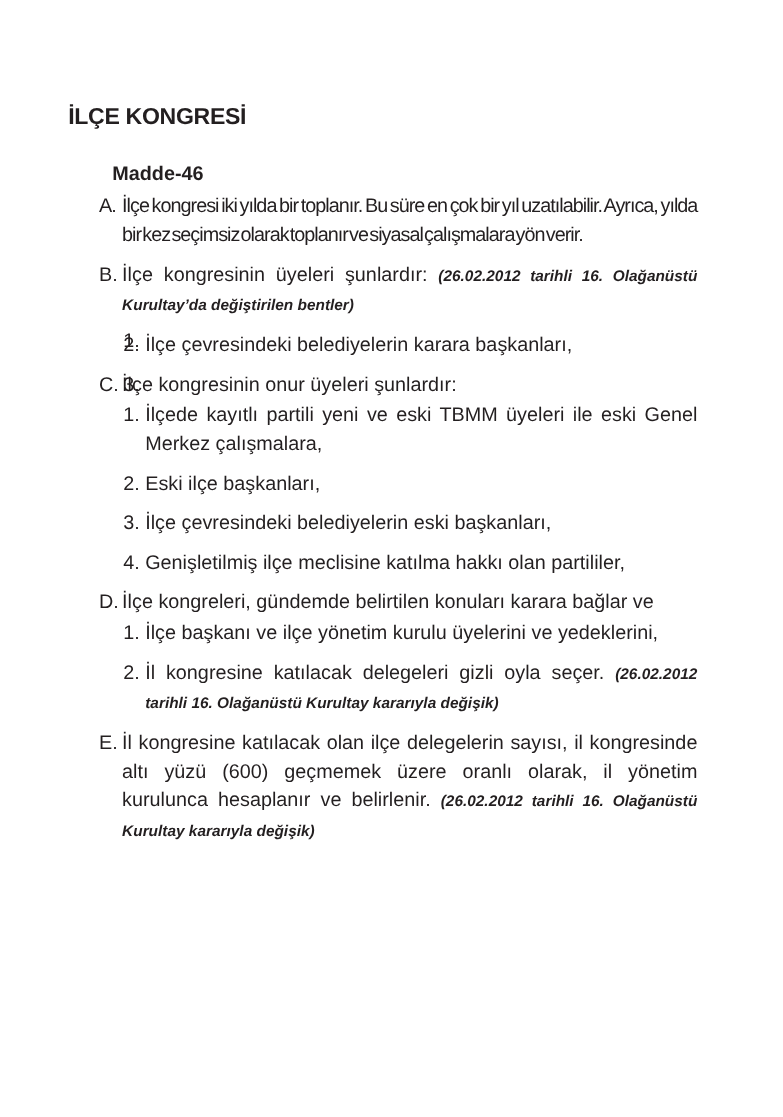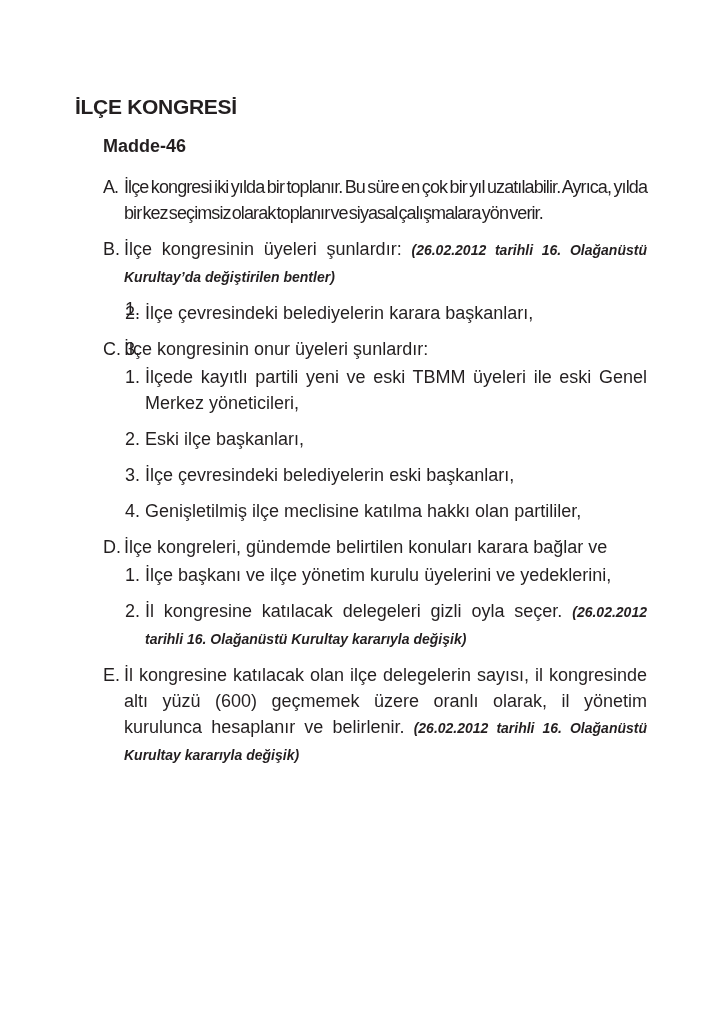--- a/index.html
+++ b/index.html
@@ -10,41 +10,41 @@
     body {
       width: 712px;
       height: 1015px;
       position: relative;
       overflow: hidden;
       font-family: "Liberation Sans", "DejaVu Sans", sans-serif;
       color: #231f20;
     }
     .page {
       position: absolute;
-      left: 13px; top: 0;
+      left: 0; top: 0;
       width: 564px; height: 1015px;
     }
     .heading {
       position: absolute;
       left: 62px;
       top: 95px;
       font-size: 21px;
       font-weight: bold;
       letter-spacing: -0.3px;
       color: #231f20;
       margin: 0;
     }
     .article {
       position: absolute;
       left: 90px;
       top: 136px;
       font-size: 18px;
       font-weight: bold;
       color: #231f20;
-      margin: 0;
+      margin: 12px;
     }
     .body {
       position: absolute;
       left: 90px;
       top: 174px;
       width: 544px;
       font-size: 18px;
       line-height: 26px;
       color: #231f20;
     }
@@ -122,21 +122,21 @@
     <div class="sub">
       <span class="marker">3.</span>
     </div>
 
     <div class="item" style="margin-bottom:0;">
       <span class="marker">C.</span>
       <span>İlçe kongresinin onur üyeleri şunlardır:</span>
     </div>
     <div class="sub" style="margin-top:2px;">
       <span class="marker">1.</span>
-      <span>İlçede kayıtlı partili yeni ve eski TBMM üyeleri ile eski Genel Merkez yöneticileri,</span>
+      <span>İlçede kayıtlı partili yeni ve eski TBMM üyeleri ile eski Genel Merkez çalışmalara,</span>
     </div>
     <div class="sub">
       <span class="marker">2.</span>
       <span>Eski ilçe başkanları,</span>
     </div>
     <div class="sub">
       <span class="marker">3.</span>
       <span>İlçe çevresindeki belediyelerin eski başkanları,</span>
     </div>
     <div class="sub">

